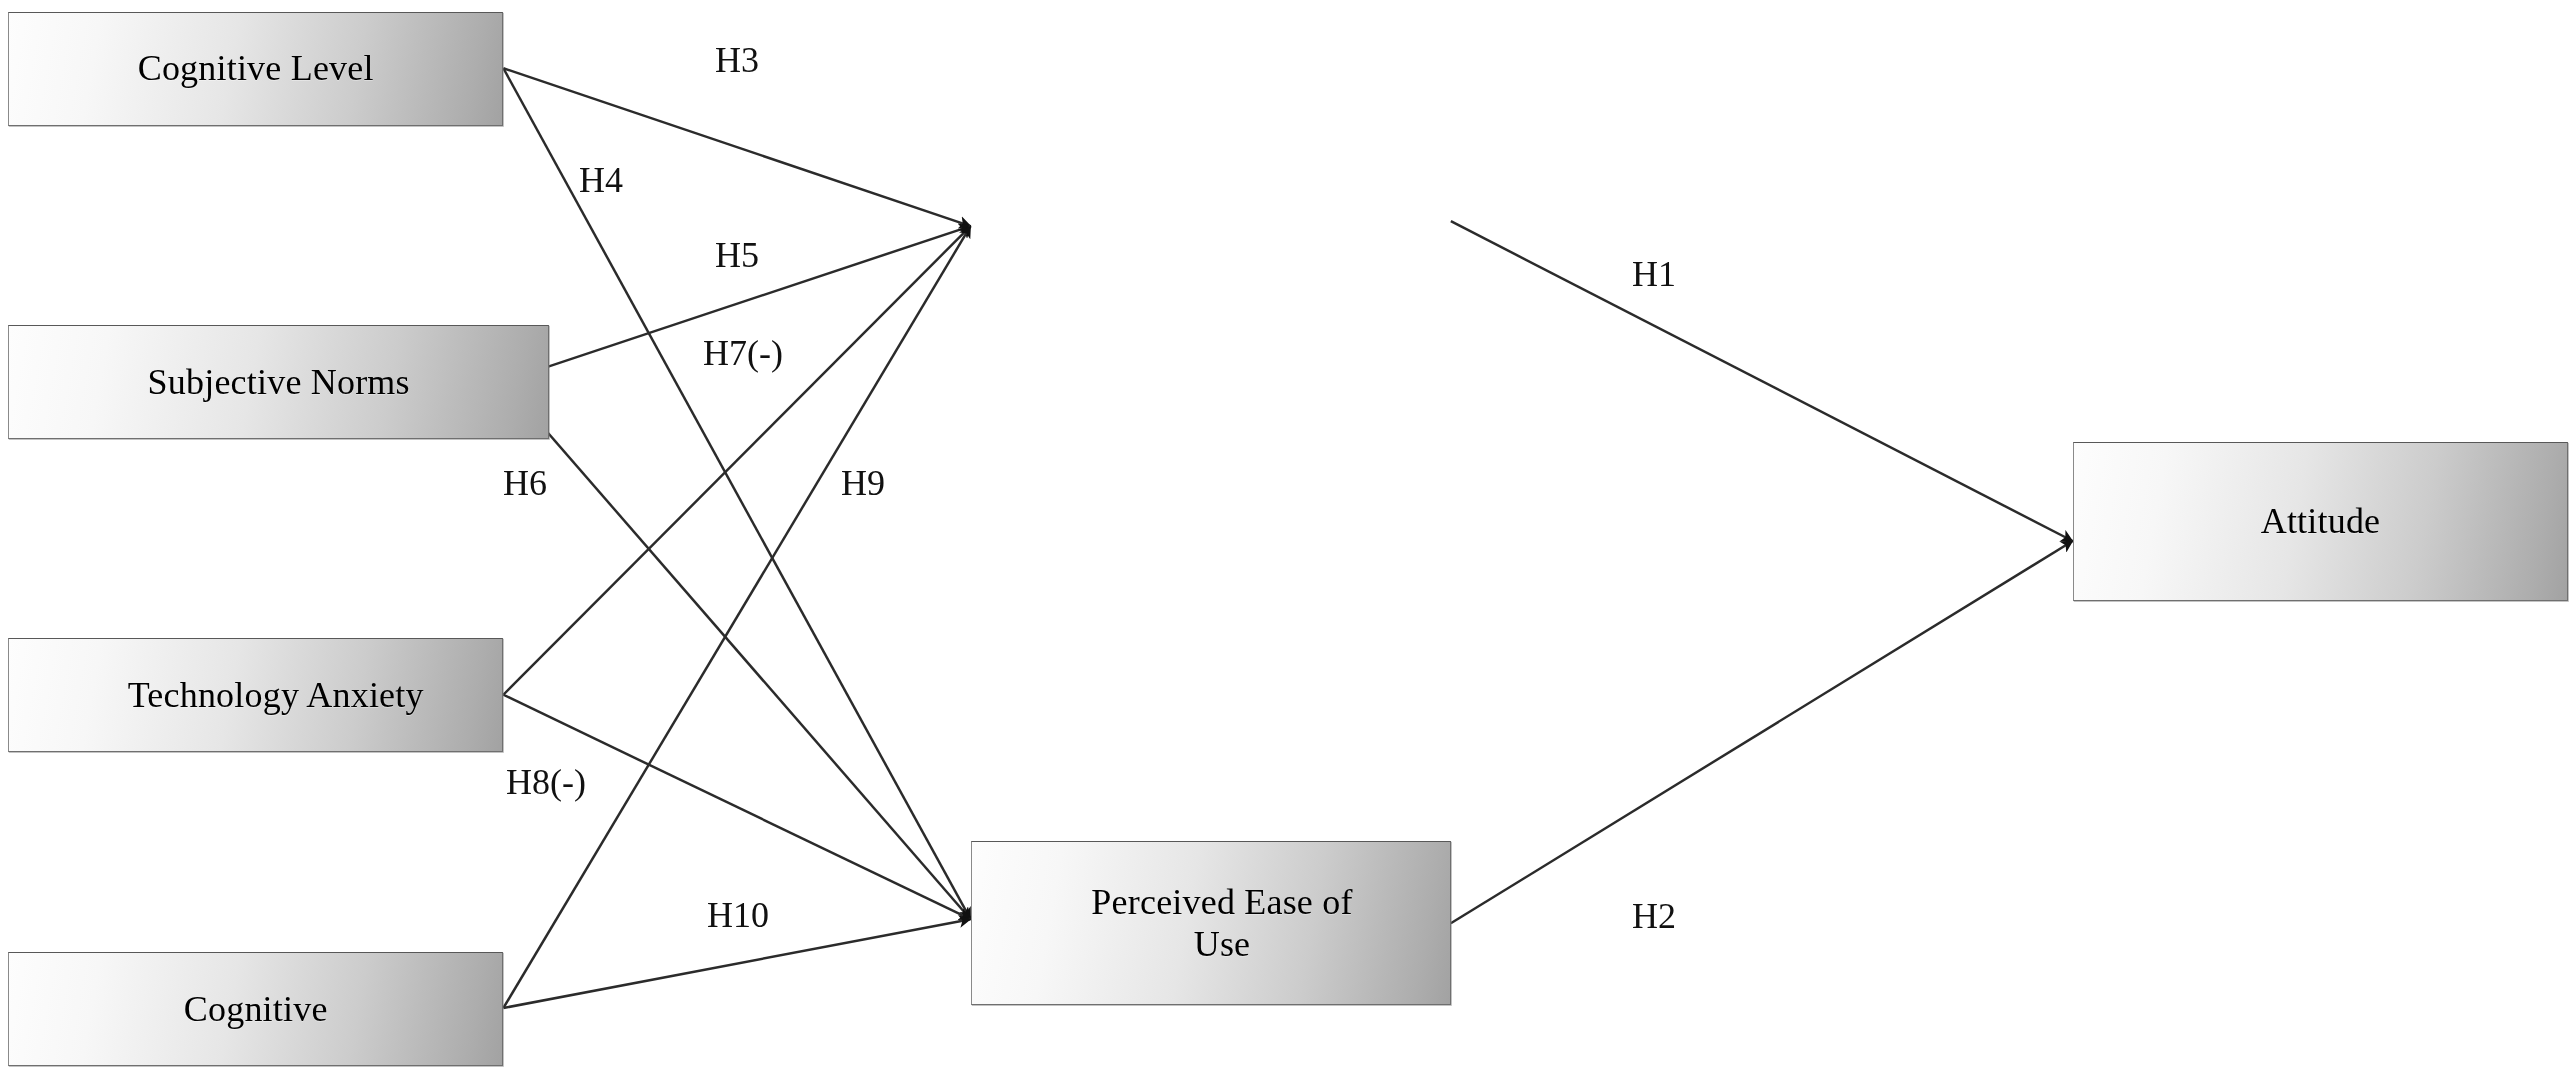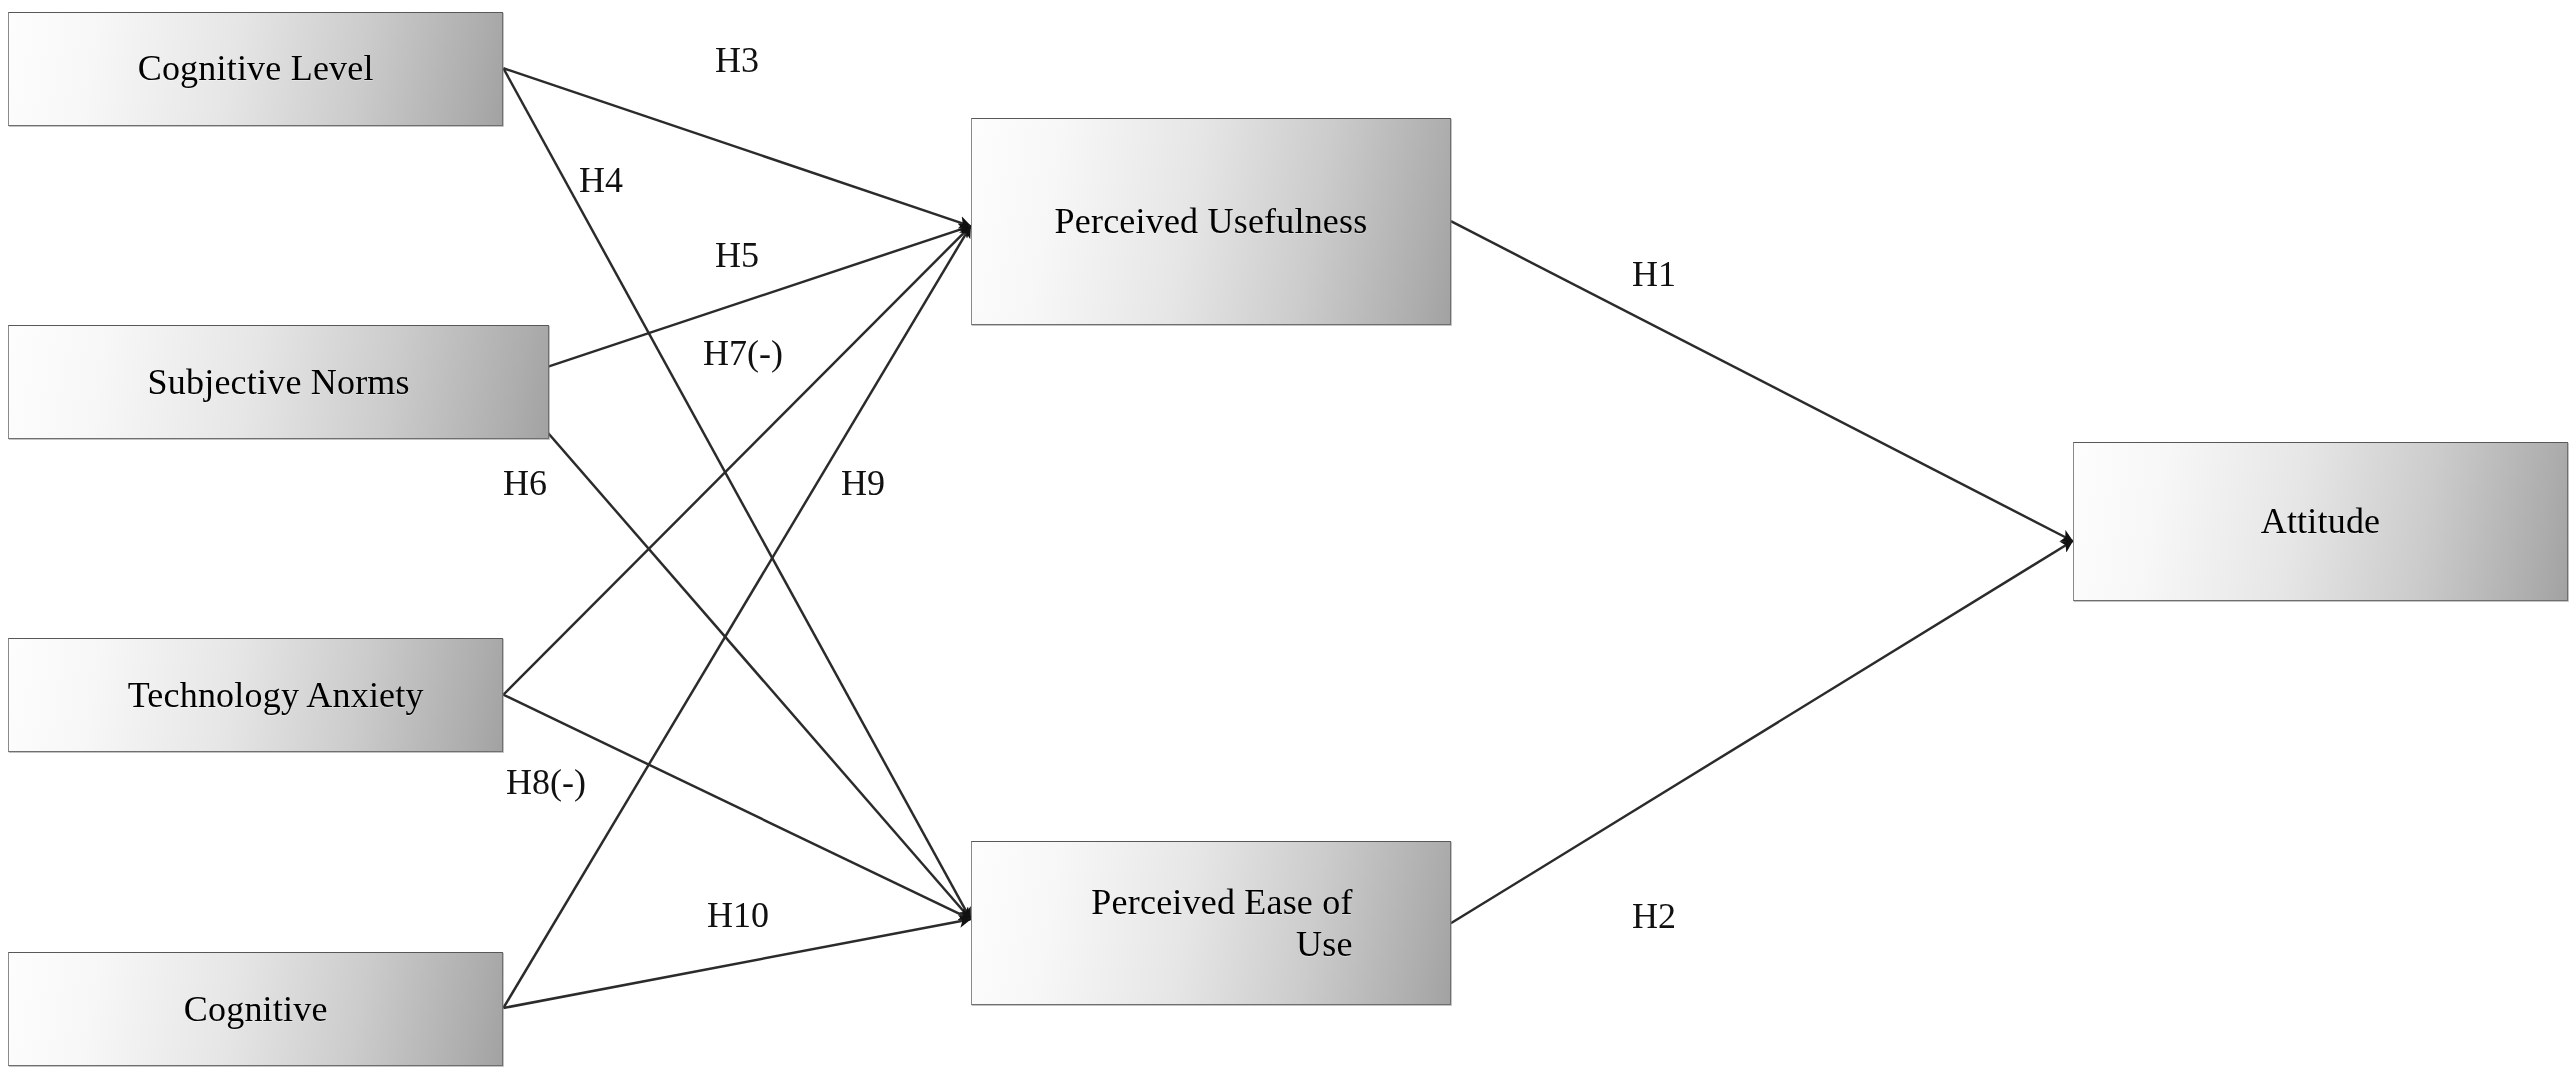--- a/index.html
+++ b/index.html
@@ -29,21 +29,21 @@
     position: absolute;
     box-sizing: border-box;
     border: 1.6px solid #6f6f6f;
     border-top-color: #585858;
     border-left-color: #8a8a8a;
     background: linear-gradient(100deg, #fdfdfd 0%, #f7f7f7 18%, #e6e6e6 45%, #cccccc 70%, #adadad 93%, #a2a2a2 100%);
     box-shadow: 0.8px 0.8px 0 rgba(120,120,120,0.55);
     display: flex;
     align-items: center;
     justify-content: center;
-    text-align: right;
+    text-align: center;
     color: #000000;
     line-height: 1.18;
   }
   .node-label {
     font-size: 36px;
     letter-spacing: 0.2px;
     padding: 0 8.2px;
     text-shadow: 0 0.8px 0 rgba(255,255,255,0.35);
   }
   .edge-label {
@@ -84,23 +84,20 @@
   </div>
   <div class="node" id="node-subjective-norms" style="left: 8.2px; top: 325px; width: 541px; height: 114px;">
     <span class="node-label">Subjective Norms</span>
   </div>
   <div class="node" id="node-technology-anxiety" style="left: 8.2px; top: 638px; width: 495px; height: 114px; padding-left: 40px;">
     <span class="node-label">Technology Anxiety</span>
   </div>
   <div class="node" id="node-enjoyment" style="left: 8.2px; top: 952px; width: 495px; height: 114px;">
     <span class="node-label">Cognitive</span>
   </div>
-  <div class="node" id="node-perceived-usefulness" style="left: 971px; top: 118px; width: 480px; height: 207px;">
-    <span class="node-label">Perceived Usefulness</span>
-  </div>
   <div class="node" id="node-perceived-ease-of-use" style="left: 971px; top: 841px; width: 480px; height: 164px; padding-left: 22px;">
     <span class="node-label">Perceived Ease of<br>Use</span>
   </div>
   <div class="node" id="node-attitude" style="left: 2073px; top: 442px; width: 495px; height: 159px;">
     <span class="node-label">Attitude</span>
   </div>
 
   <div class="edge-label" id="lbl-h3" style="left: 715px; top: 39px;">H3</div>
   <div class="edge-label" id="lbl-h4" style="left: 579px; top: 159px;">H4</div>
   <div class="edge-label" id="lbl-h5" style="left: 715px; top: 234px;">H5</div>

